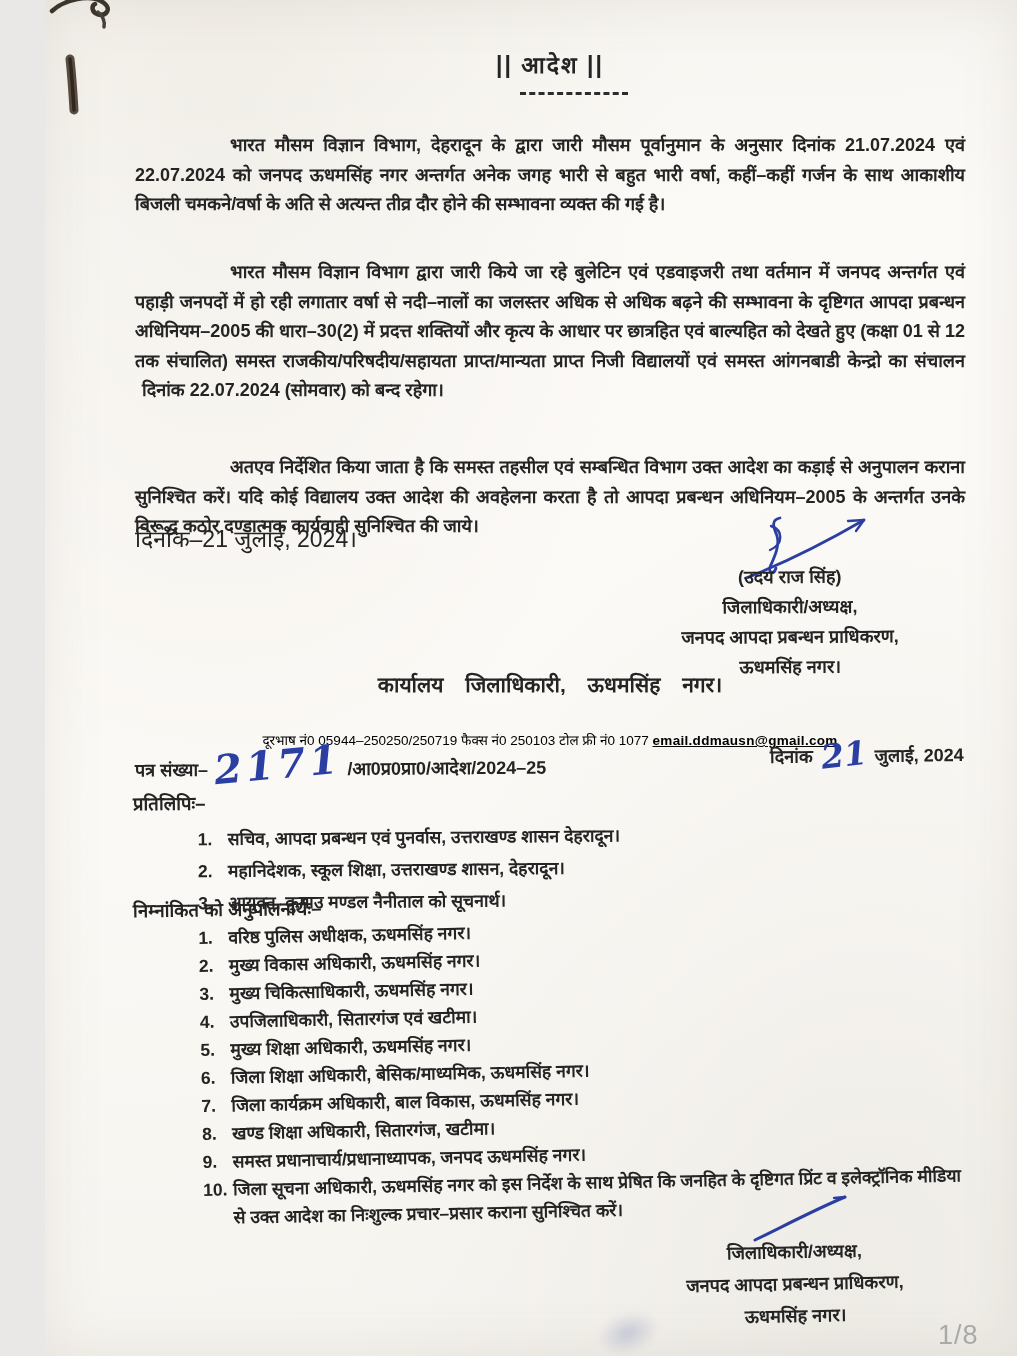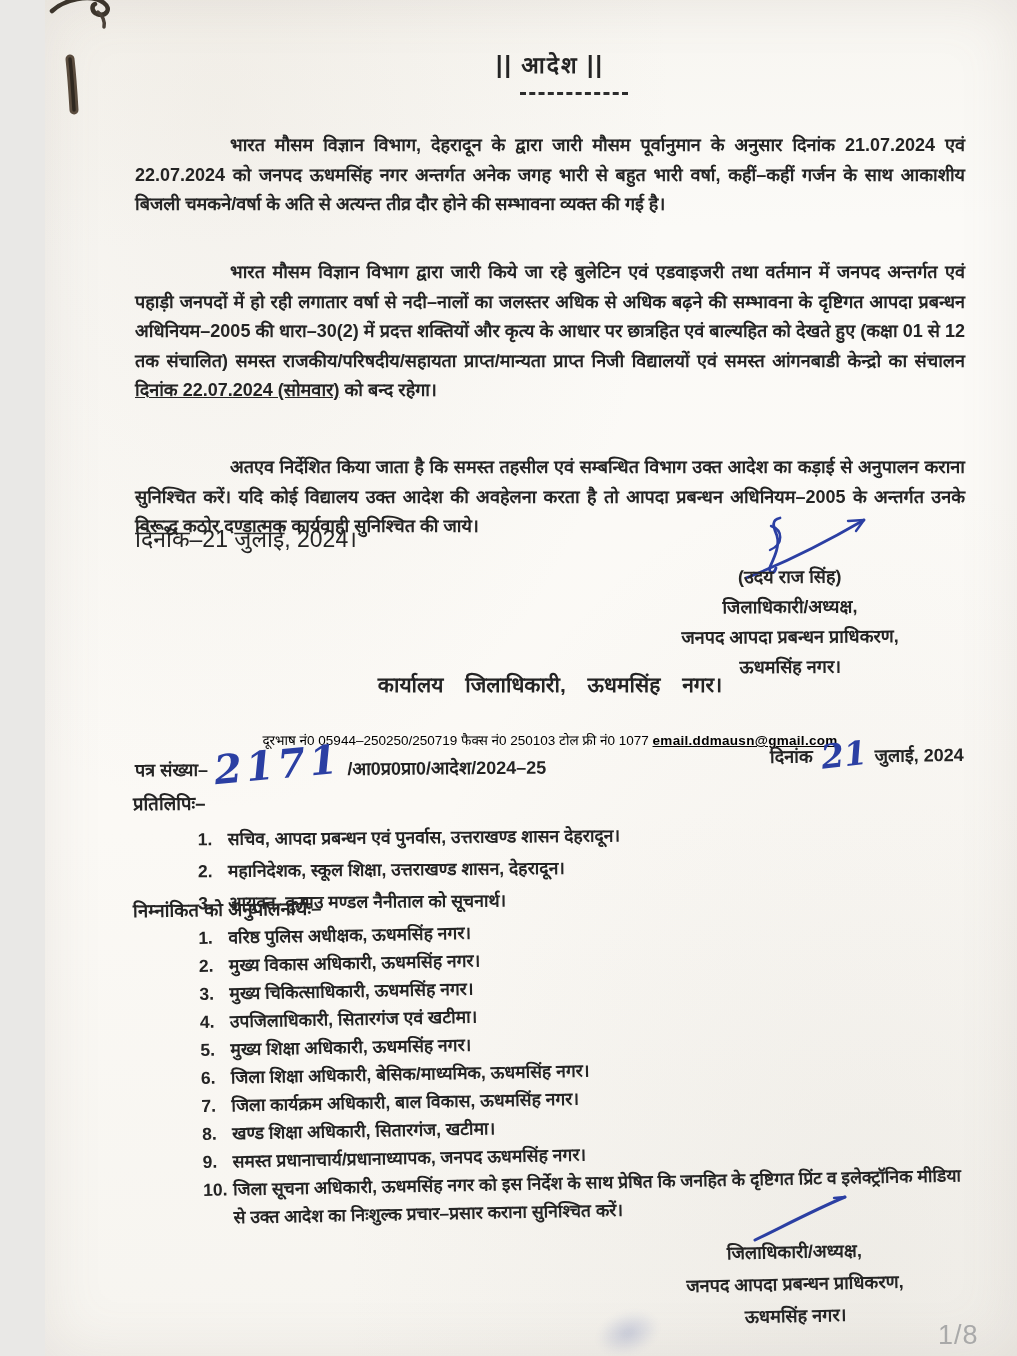--- a/index.html
+++ b/index.html
@@ -11,21 +11,21 @@
       radial-gradient(ellipse at 85% 95%, rgba(190,185,175,.15), rgba(0,0,0,0) 45%),
       linear-gradient(178deg,#f7f5f0 0%,#fbfaf7 18%,#fbf9f5 60%,#f6f4ef 100%);
     box-shadow:inset 0 0 60px rgba(120,110,95,.12);}
   .abs{position:absolute;}
   .ink{color:#242424;}
   .doc-title{left:135px;top:48px;width:830px;text-align:center;font-size:23px;font-weight:700;letter-spacing:2px;}
   .title-rule{left:520px;top:92px;width:108px;border-top:3px dashed #2c2c2c;height:0;}
   .para{left:135px;width:830px;text-align:justify;font-size:18px;line-height:29.5px;font-weight:600;}
   .indent{text-indent:95px;}
   .b{font-weight:800;}
-  .bu{font-weight:800;text-decoration:underline;}
+  .bu{font-weight:800;margin-left:7px;}
   .dateline{left:135px;top:522px;font-size:23px;font-weight:400;}
   .signblock{text-align:center;font-size:18px;font-weight:700;line-height:30px;}
   .sb1{left:625px;top:562px;width:330px;transform:rotate(-.4deg);}
   .sb2{left:630px;top:1236px;width:330px;line-height:32px;transform:rotate(-1.2deg);}
   .office-h{left:135px;top:670px;width:830px;text-align:center;font-size:21px;font-weight:800;word-spacing:16px;}
   .office-sub{left:135px;top:702px;width:830px;text-align:center;font-size:17px;font-weight:800;word-spacing:2px;}
   .contact{left:135px;top:731px;width:830px;text-align:center;font-size:13.5px;font-weight:500;color:#000000;}
   .contact .em{font-weight:800;text-decoration:underline;letter-spacing:.3px;}
   .refrow{left:135px;top:744px;display:flex;align-items:flex-end;gap:6px;transform:rotate(-.4deg);}
   .ref-label{font-size:18px;font-weight:800;padding-bottom:4px;}

